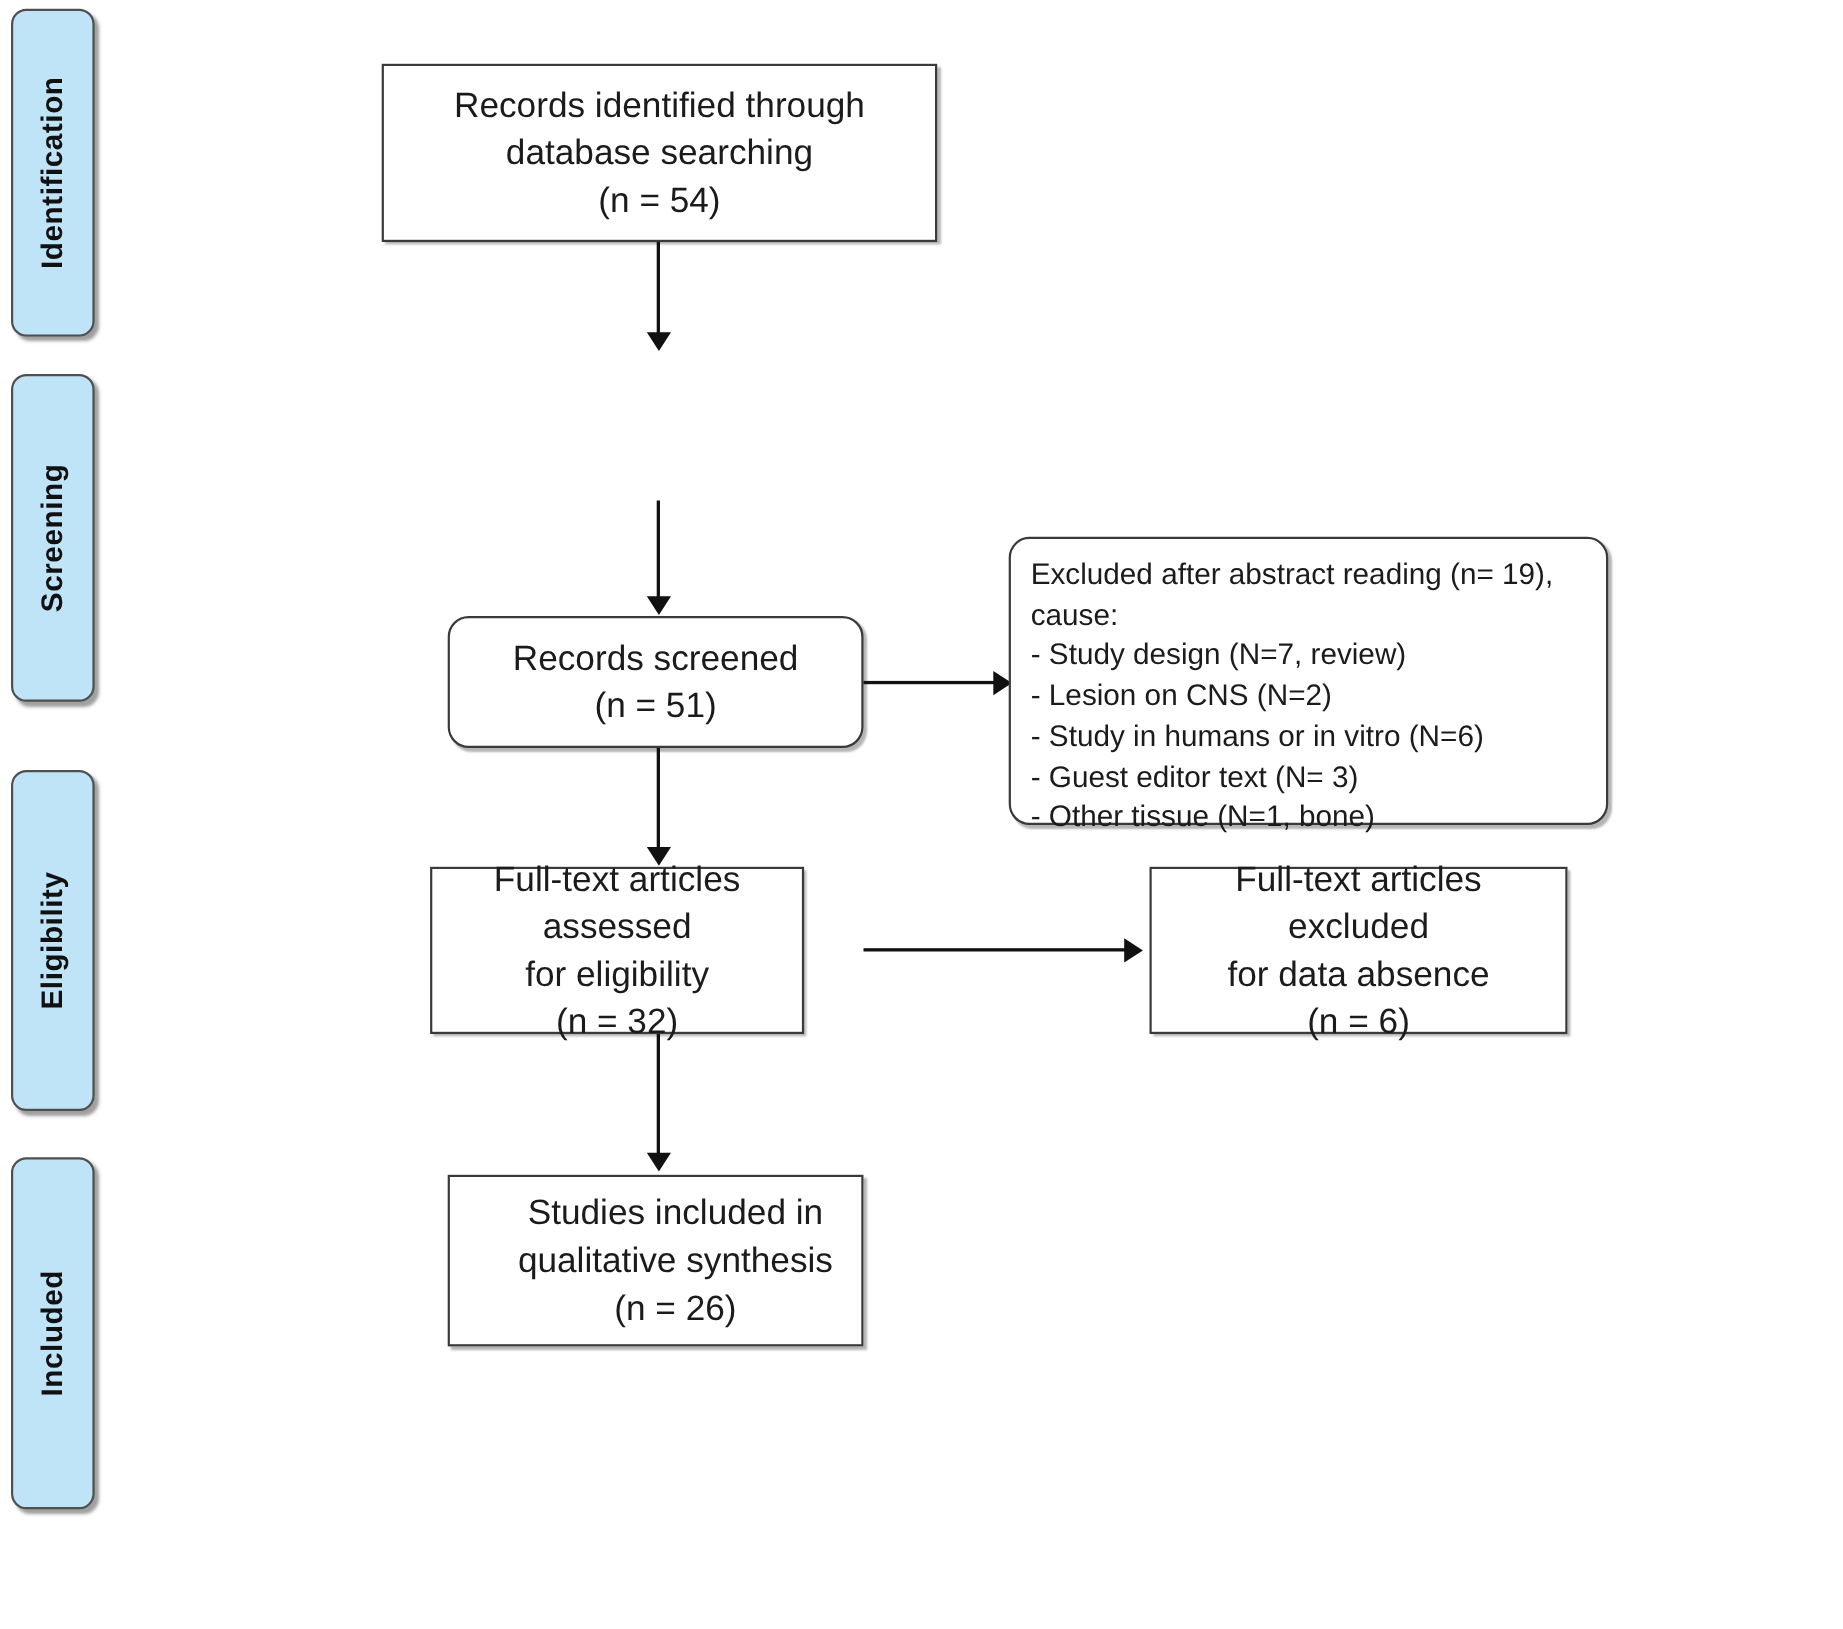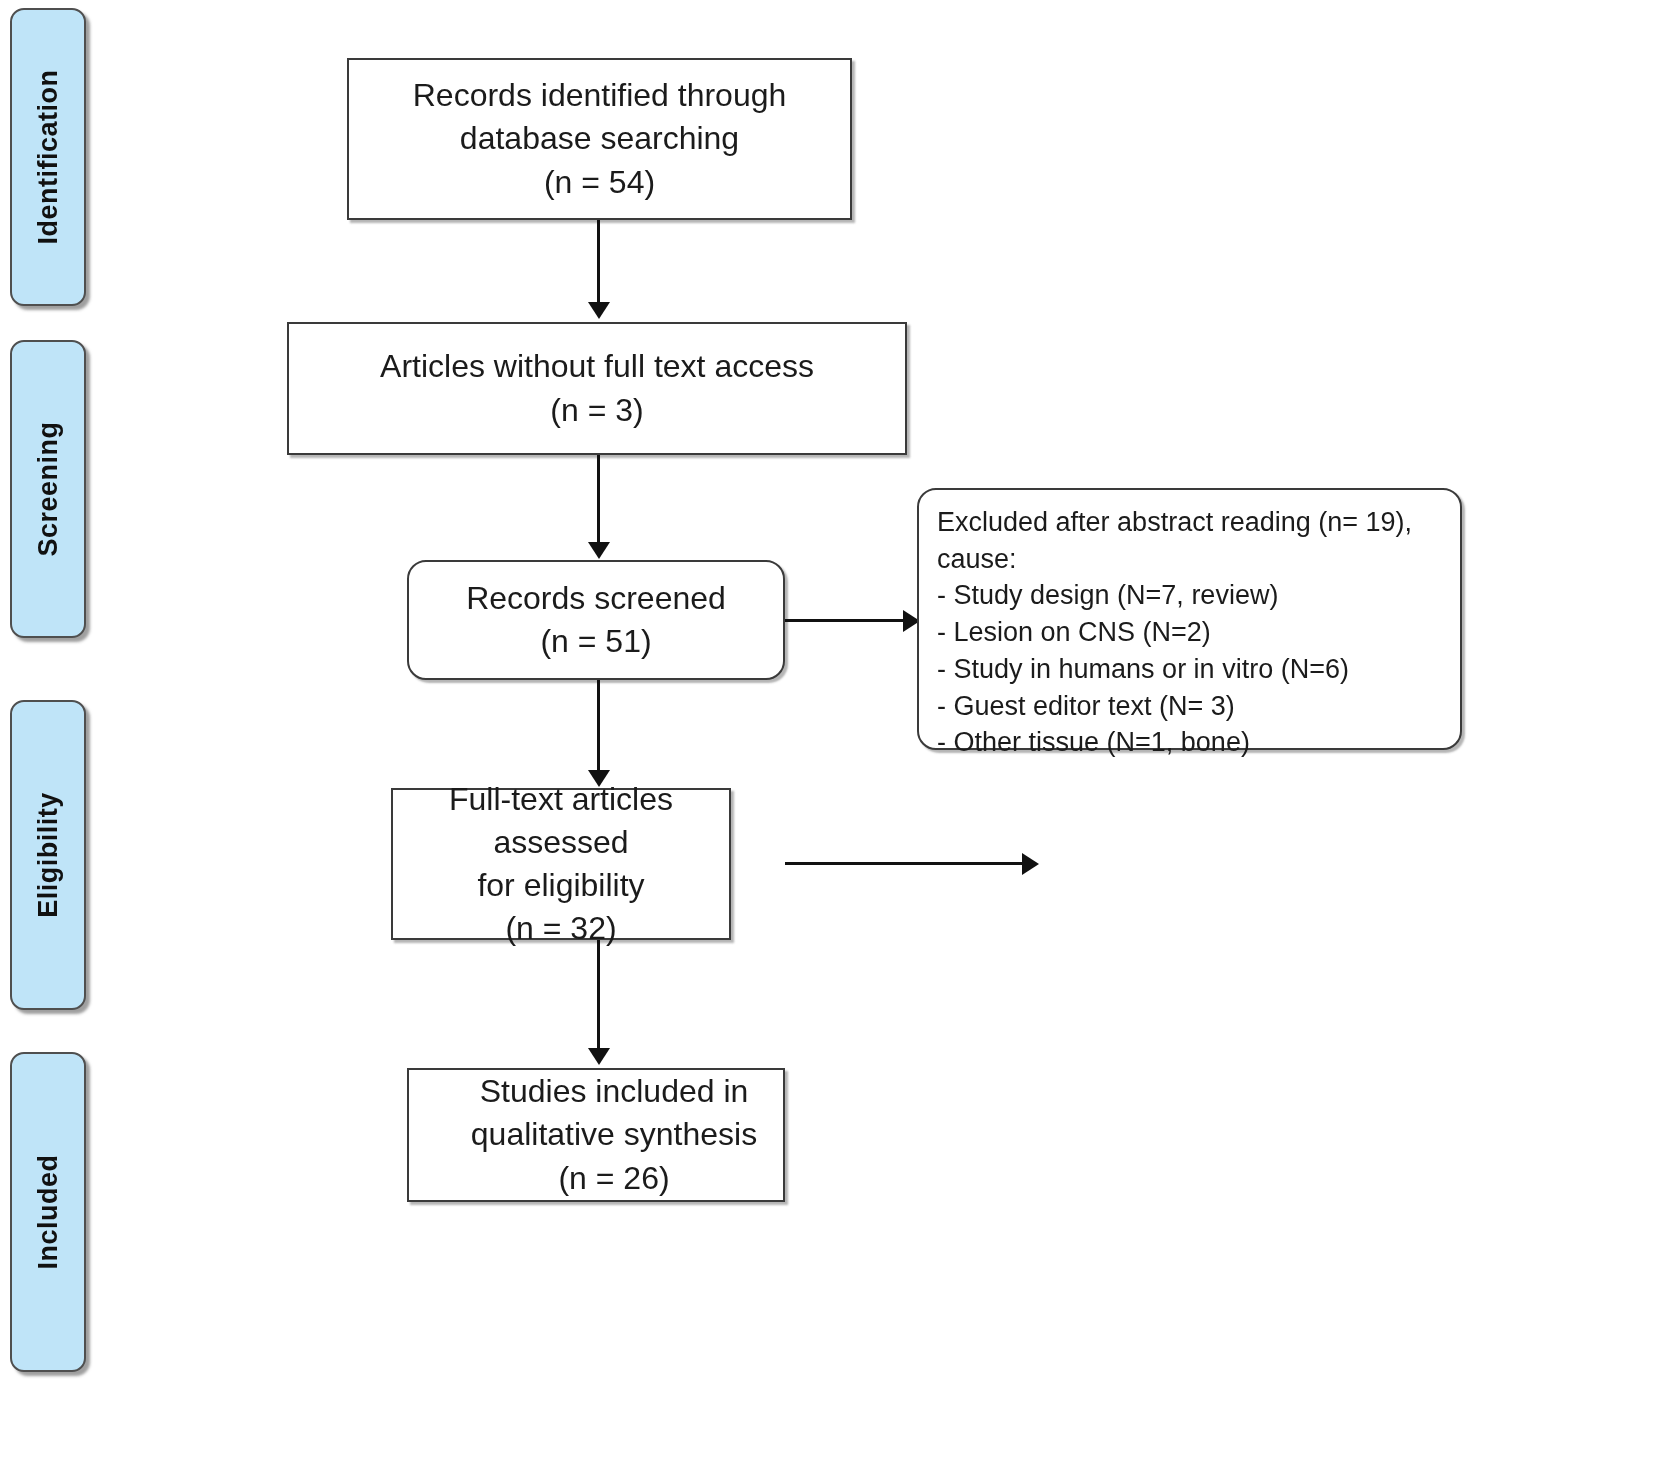--- a/index.html
+++ b/index.html
@@ -121,24 +121,20 @@
 
   <div class="flow-box" style="left:347px; top:58px; width:505px; height:162px;">
     <span class="box-text">Records identified through
 database searching
 (n = 54)</span>
   </div>
 
   <div class="v-line" style="left:597px; top:220px; width:3px; height:85px;"></div>
   <div class="arrow-down" style="left:588px; top:302px;"></div>
 
-  <div class="flow-box" style="left:287px; top:322px; width:620px; height:133px;">
-    <span class="box-text">Articles without full text access
-(n = 3)</span>
-  </div>
 
   <div class="v-line" style="left:597px; top:455px; width:3px; height:90px;"></div>
   <div class="arrow-down" style="left:588px; top:542px;"></div>
 
   <div class="flow-box" style="left:407px; top:560px; width:378px; height:120px;border-radius:19px;">
     <span class="box-text">Records screened
 (n = 51)</span>
   </div>
 
   <div class="h-line" style="left:785px; top:619px; width:122px; height:3px;"></div>
@@ -158,23 +154,28 @@
 
   <div class="flow-box" style="left:391px; top:788px; width:340px; height:152px;">
     <span class="box-text">Full-text articles assessed
 for eligibility
 (n = 32)</span>
   </div>
 
   <div class="h-line" style="left:785px; top:862px; width:240px; height:3px;"></div>
   <div class="arrow-right" style="left:1022px; top:853px;"></div>
 
+  <div class="flow-box" style="left:1045px; top:788px; width:380px; height:152px;">
+    <span class="box-text">Full-text articles excluded
+for data absence
+(n = 6)</span>
+  </div>
 
   <div class="v-line" style="left:597px; top:940px; width:3px; height:110px;"></div>
   <div class="arrow-down" style="left:588px; top:1048px;"></div>
 
-  <div class="flow-box" style="left:407px; top:1068px; width:378px; height:134px;padding-left:36px;">
+  <div class="flow-box" style="left:407px; top:1068px; width:378px; height:156px;padding-left:36px;">
     <span class="box-text">Studies included in
 qualitative synthesis
 (n = 26)</span>
   </div>
 
 </div>
 
 </body></html>

